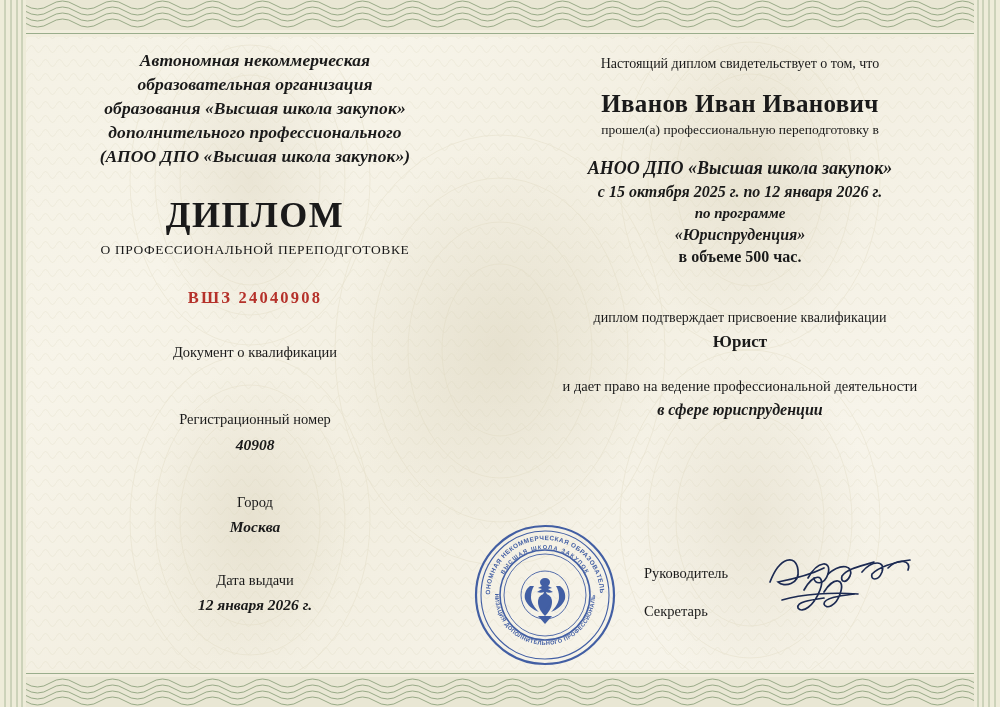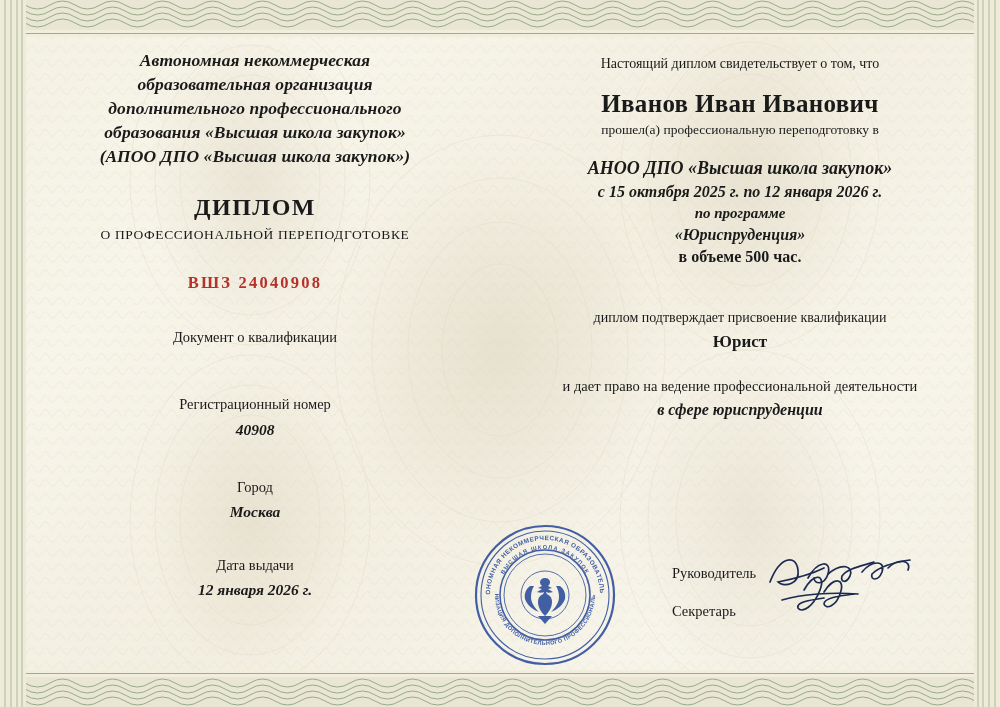--- a/index.html
+++ b/index.html
@@ -76,21 +76,21 @@
     font-weight: bold;
     font-style: italic;
     font-size: 17.5px;
     line-height: 24px;
     letter-spacing: .1px;
   }
   .org-name div { white-space: nowrap; }
 
   .diploma-word {
     margin-top: 26px;
-    font-size: 24px;
+    font-size: 36px;
     font-weight: bold;
     letter-spacing: 1.5px;
   }
   .diploma-sub {
     margin-top: 6px;
     font-size: 13.5px;
     letter-spacing: .6px;
   }
   .serial {
     margin-top: 30px;
@@ -173,21 +173,21 @@
   .r-right-value {
     margin-top: 6px;
     font-size: 16px;
     font-weight: bold;
     font-style: italic;
   }
 
   
   .sig-block {
     position: absolute;
-    left: 672px;
+    left: 644px;
     top: 565px;
     width: 300px;
     font-size: 14.5px;
   }
   .sig-row { height: 38px; }
   .sig-row-2 { height: 30px; }
 
   .signature-svg {
     position: absolute;
     left: 762px;
@@ -303,22 +303,22 @@
       </g>
     </svg>
   </div>
 
   <div class="content">
 
     <div class="col-left">
       <div class="org-name">
         <div>Автономная некоммерческая</div>
         <div>образовательная организация</div>
+        <div>образования «Высшая школа закупок»</div>
         <div>дополнительного профессионального</div>
-        <div>образования «Высшая школа закупок»</div>
         <div>(АПОО ДПО «Высшая школа закупок»)</div>
       </div>
 
       <div class="diploma-word">ДИПЛОМ</div>
       <div class="diploma-sub">О ПРОФЕССИОНАЛЬНОЙ ПЕРЕПОДГОТОВКЕ</div>
 
       <div class="serial">ВШЗ 24040908</div>
 
       <div class="block-doc">
         <div class="label">Документ о квалификации</div>

